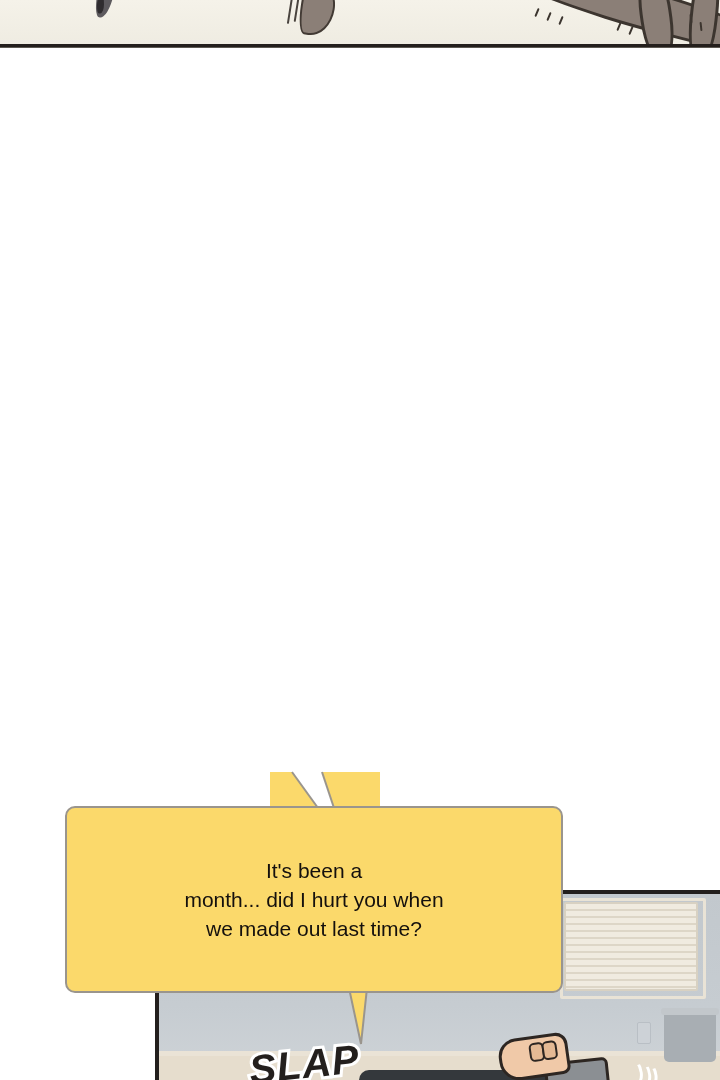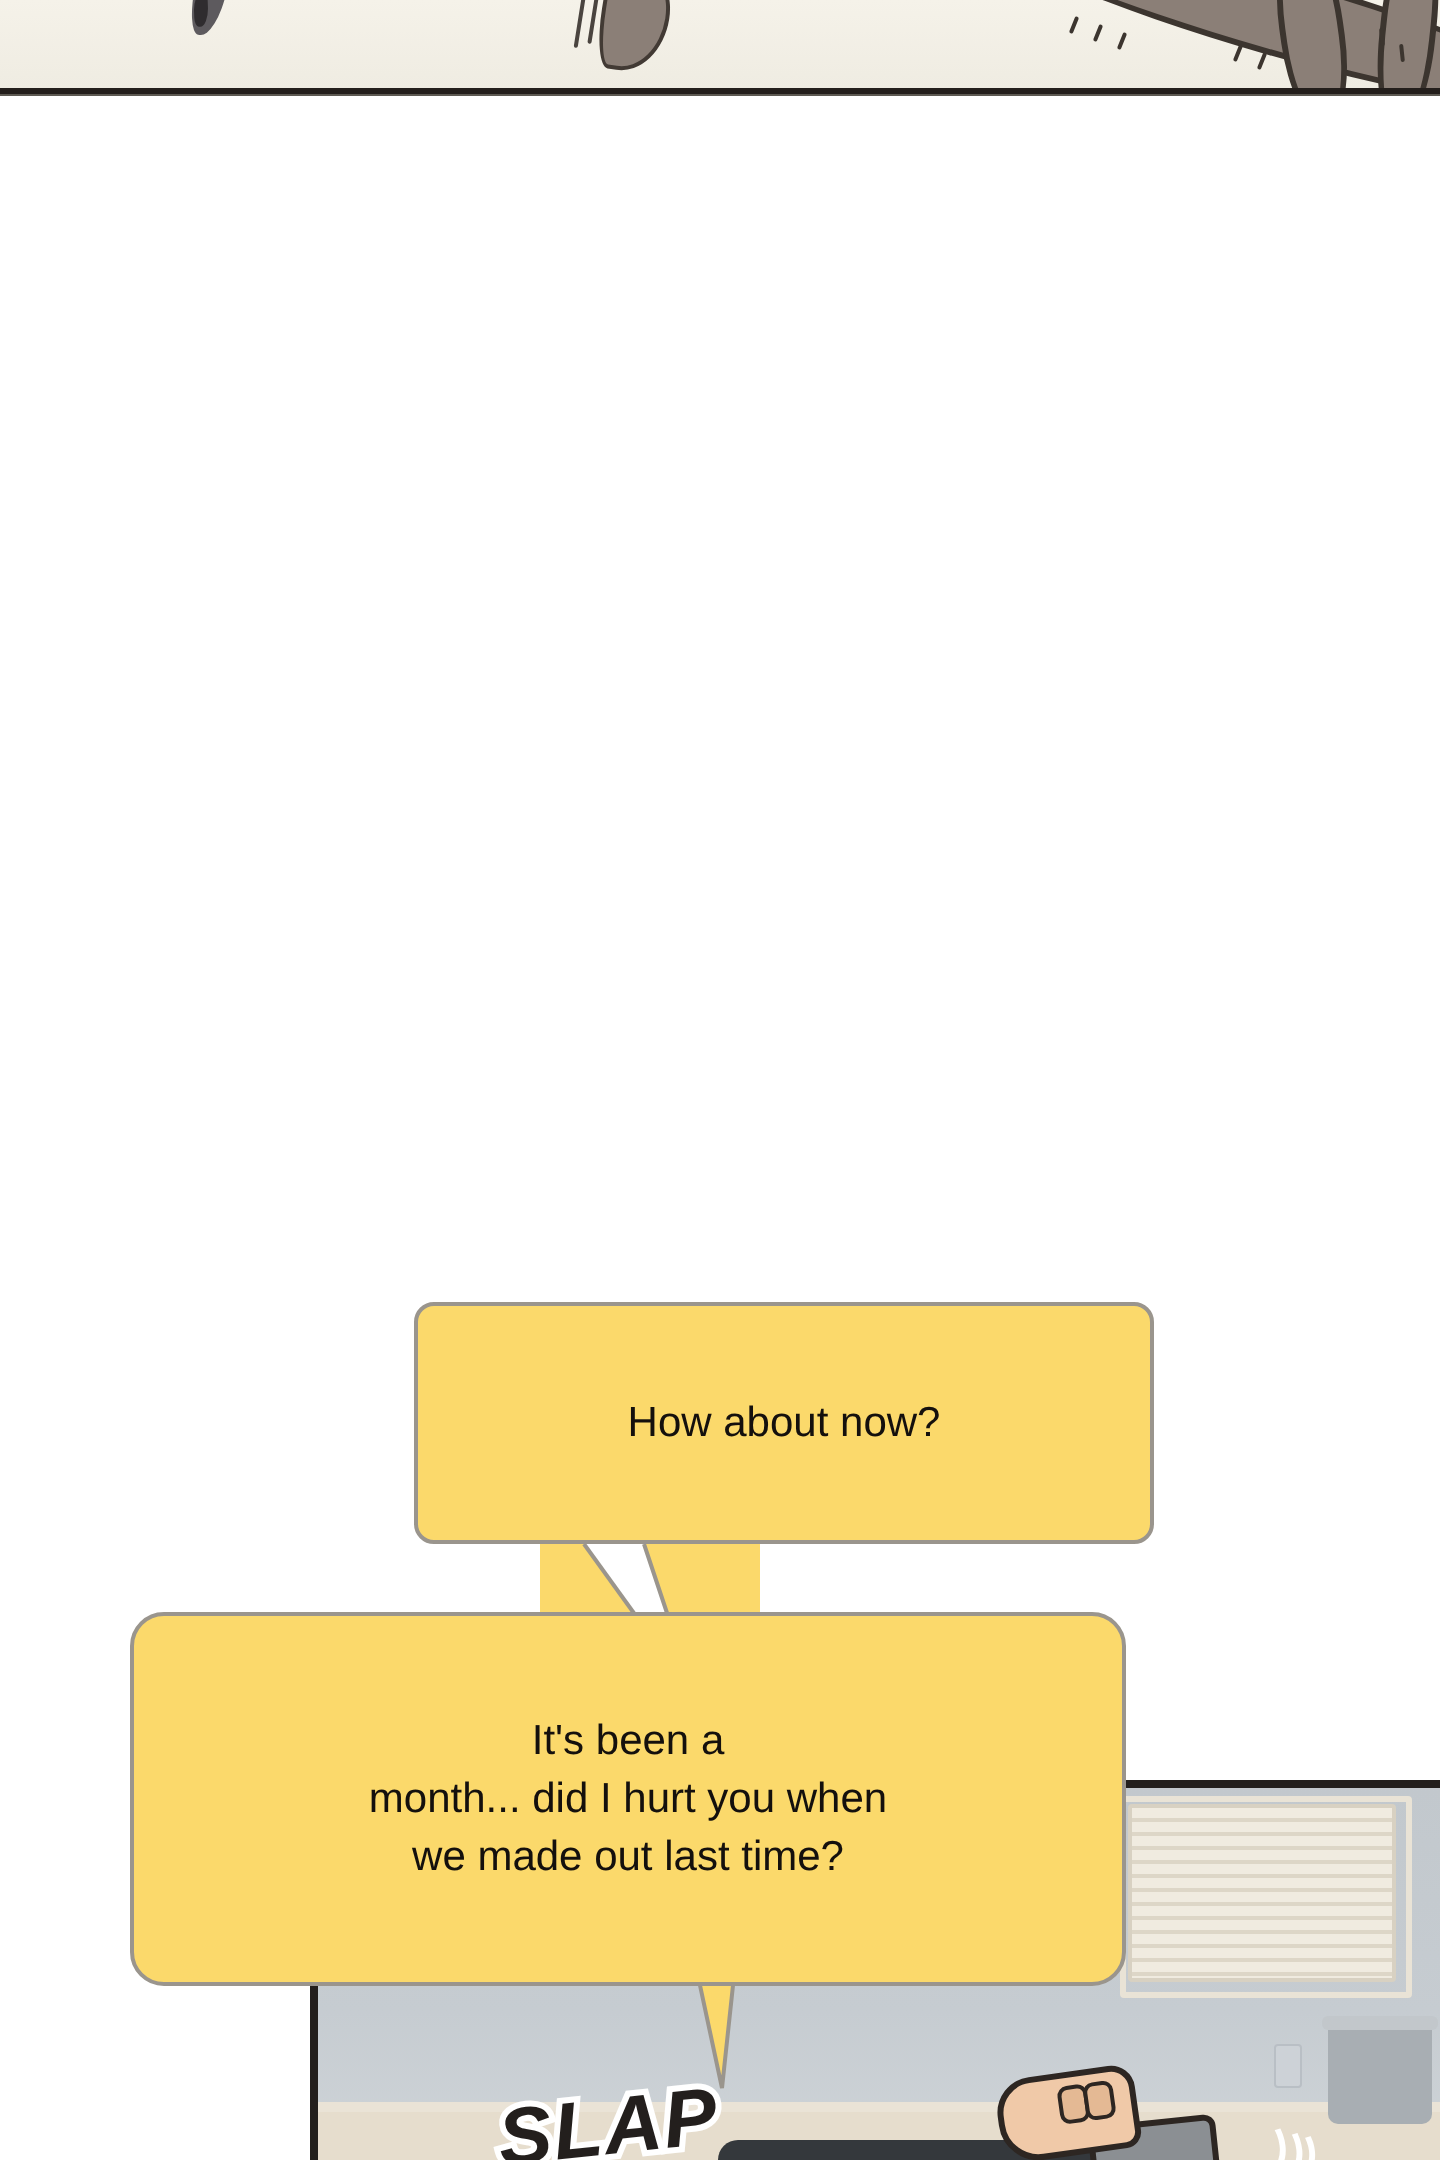--- a/index.html
+++ b/index.html
@@ -307,21 +307,20 @@
     left: 207px;
     top: 651px;
     width: 370px;
     height: 121px;
   }
   #bubble-bottom {
     left: 65px;
     top: 806px;
     width: 498px;
     height: 187px;
-    border-radius: 17px;
   }
 
   
   .tail-bridge {
     position: absolute;
     left: 270px;
     top: 770px;
     width: 110px;
     height: 40px;
   }
@@ -397,23 +396,20 @@
       <path d="M 64 38 L 52 2" stroke="#9a958d" stroke-width="2" fill="none"></path>
     </svg>
   </div>
 
   <div class="tail-lower">
     <svg width="50" height="60" viewBox="0 0 50 60">
       <path d="M 4 0 L 22 0 L 16 56 Z" fill="#fbd96b" stroke="#9a958d" stroke-width="2"></path>
     </svg>
   </div>
 
-  <div class="bubble" id="bubble-top">
-    <div class="bubble-text">How about now?</div>
-  </div>
 
   <div class="bubble" id="bubble-bottom">
     <div class="bubble-text">It's been a
 month... did I hurt you when
 we made out last time?</div>
   </div>
 
 </div>
 
 </body></html>

